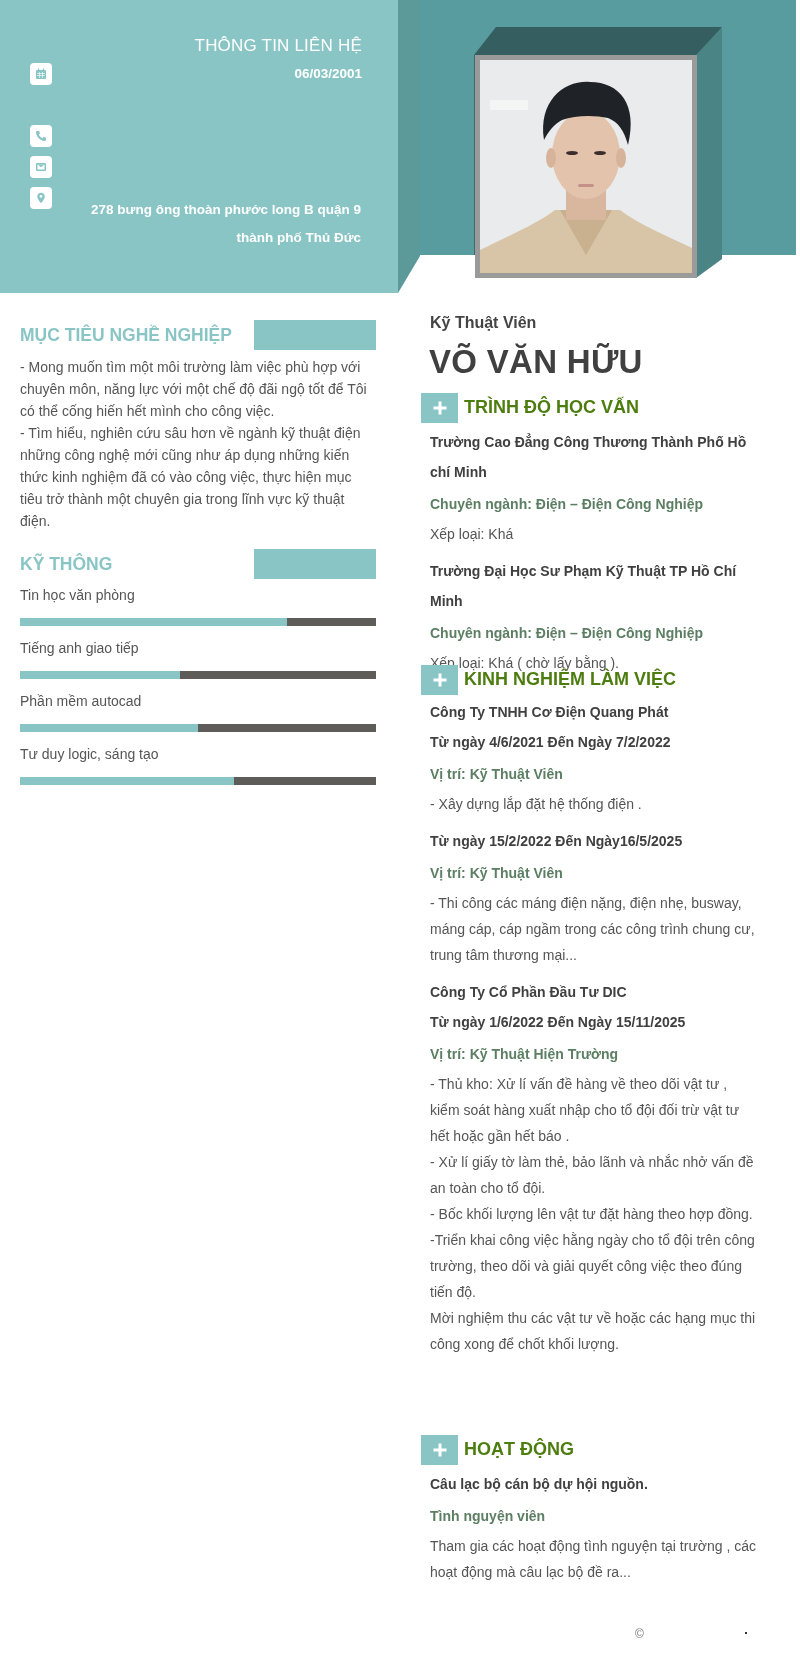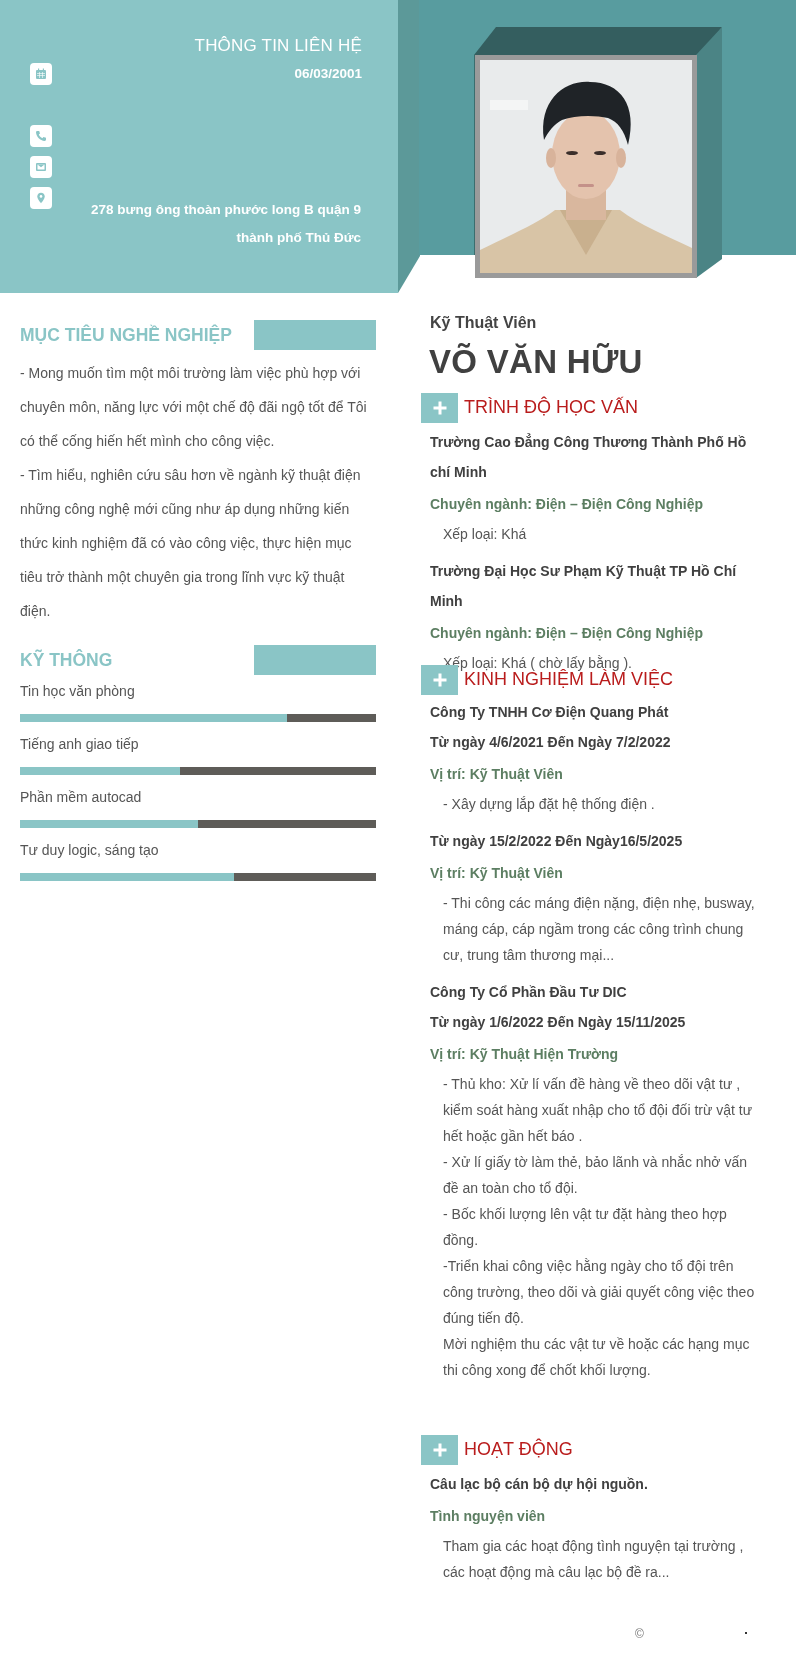--- a/index.html
+++ b/index.html
@@ -31,38 +31,38 @@
   .photo-frame { position: absolute; left: 475px; top: 55px; width: 222px; height: 223px; background: #9a9a9a; padding: 5px; }
   .photo { width: 100%; height: 100%; position: relative; overflow: hidden;
            background: linear-gradient(180deg, #eceeee 0%, #e2e4e6 60%, #d8d6d2 100%); }
   .photo svg { position: absolute; left: 0; top: 0; width: 100%; height: 100%; }
 
   
   .left { position: absolute; left: 20px; top: 320px; width: 354px; }
   .l-section-title { position: relative; height: 30px; }
   .l-section-title .t { position: absolute; left: 0; top: 5px; font-size: 17.5px; font-weight: bold; color: #8ac5c6; }
   .l-section-title .bar { position: absolute; right: -2px; top: 0; width: 122px; height: 30px; background: #8ac5c6; }
-  .para { font-size: 14px; line-height: 34px; color: #555555; }
+  .para { font-size: 14px; line-height: 22px; color: #555555; }
   .skill { margin-top: 0; }
   .skill-label { font-size: 14px; color: #555555; height: 20px; line-height: 20px; }
   .skill-track { position: relative; width: 356px; height: 8px; background: #5e5c58; margin: 13px 0 12px 0; }
   .skill-fill { position: absolute; left: 0; top: 0; height: 8px; background: #8ac5c6; }
   .hobby { font-size: 14px; line-height: 26px; color: #555555; }
   .job-title { position: absolute; left: 430px; top: 314px; font-size: 16px; font-weight: bold; color: #444444; }
   .name { position: absolute; left: 429px; top: 343px; font-size: 33px; font-weight: bold; color: #404040; letter-spacing: 0.3px; }
   .r-section { position: absolute; left: 421px; }
   .r-head { position: relative; height: 30px; }
   .r-plus { position: absolute; left: 0; top: 0; width: 37px; height: 30px; background: #8ac5c6; display: flex;
             align-items: center; justify-content: center; }
   .r-plus svg { width: 16px; height: 16px; }
-  .r-title { position: absolute; left: 43px; top: 4px; font-size: 18px; font-weight: normal; color: #b91c1c; white-space: nowrap; }
+  .r-title { position: absolute; left: 43px; top: 4px; font-size: 18px; font-weight: bold; color: #4d7c0f; white-space: nowrap; }
   .r-body { position: relative; left: 9px; width: 330px; }
   .r-strong { font-size: 14px; font-weight: bold; color: #404040; line-height: 30px; }
   .r-green { font-size: 14px; font-weight: bold; color: #5c7e62; line-height: 30px; margin-top: 2px; }
-  .r-text { font-size: 14px; color: #555555; line-height: 26px; margin-left: 13px; }
+  .r-text { font-size: 14px; color: #555555; line-height: 26px; }
 
   .footer-c { position: absolute; left: 635px; top: 1627px; font-size: 12px; color: #777777; }
   .footer-dot { position: absolute; left: 745px; top: 1632px; width: 2px; height: 2px; background: #333333; }
 </style>
 </head>
 <body>
 
 <div class="header">
   <div class="hdr-left"></div>
   <div class="hdr-fold"></div>

